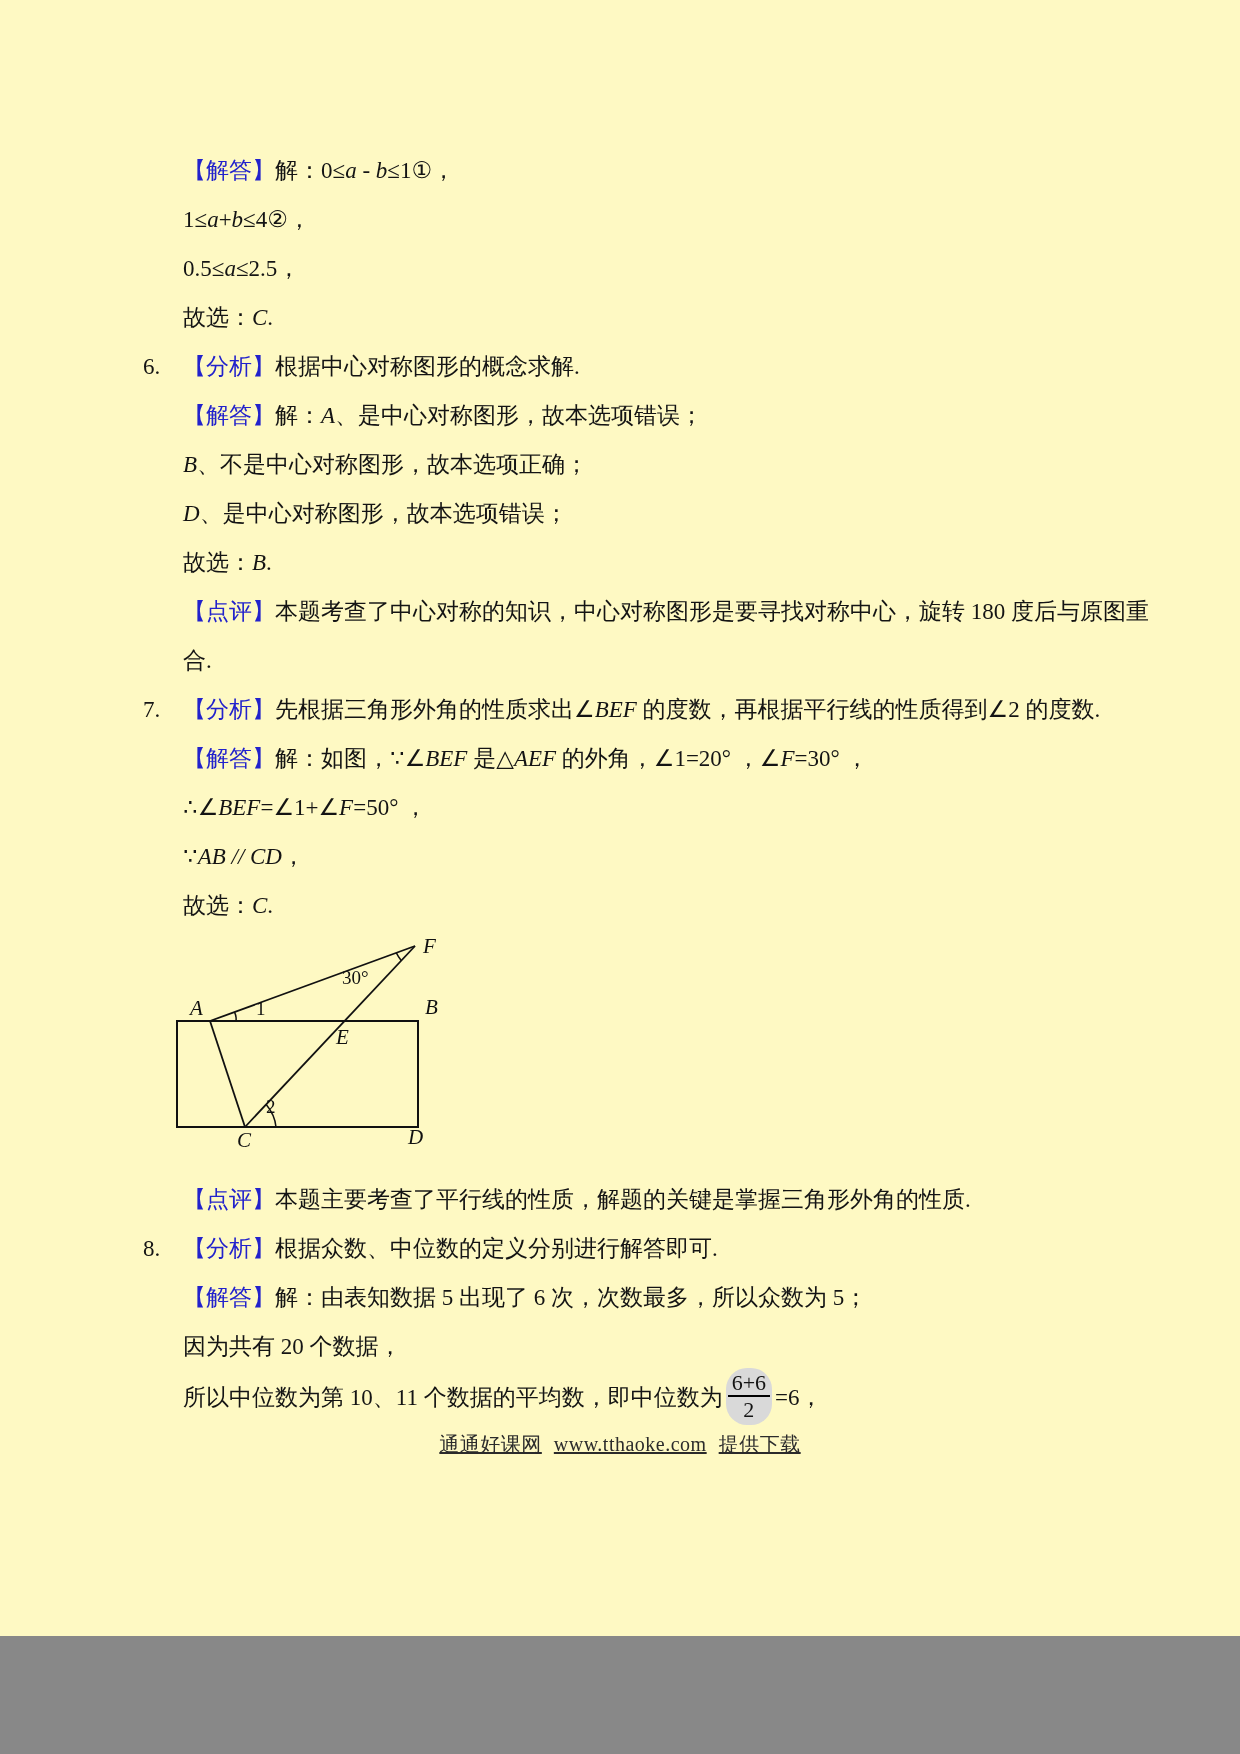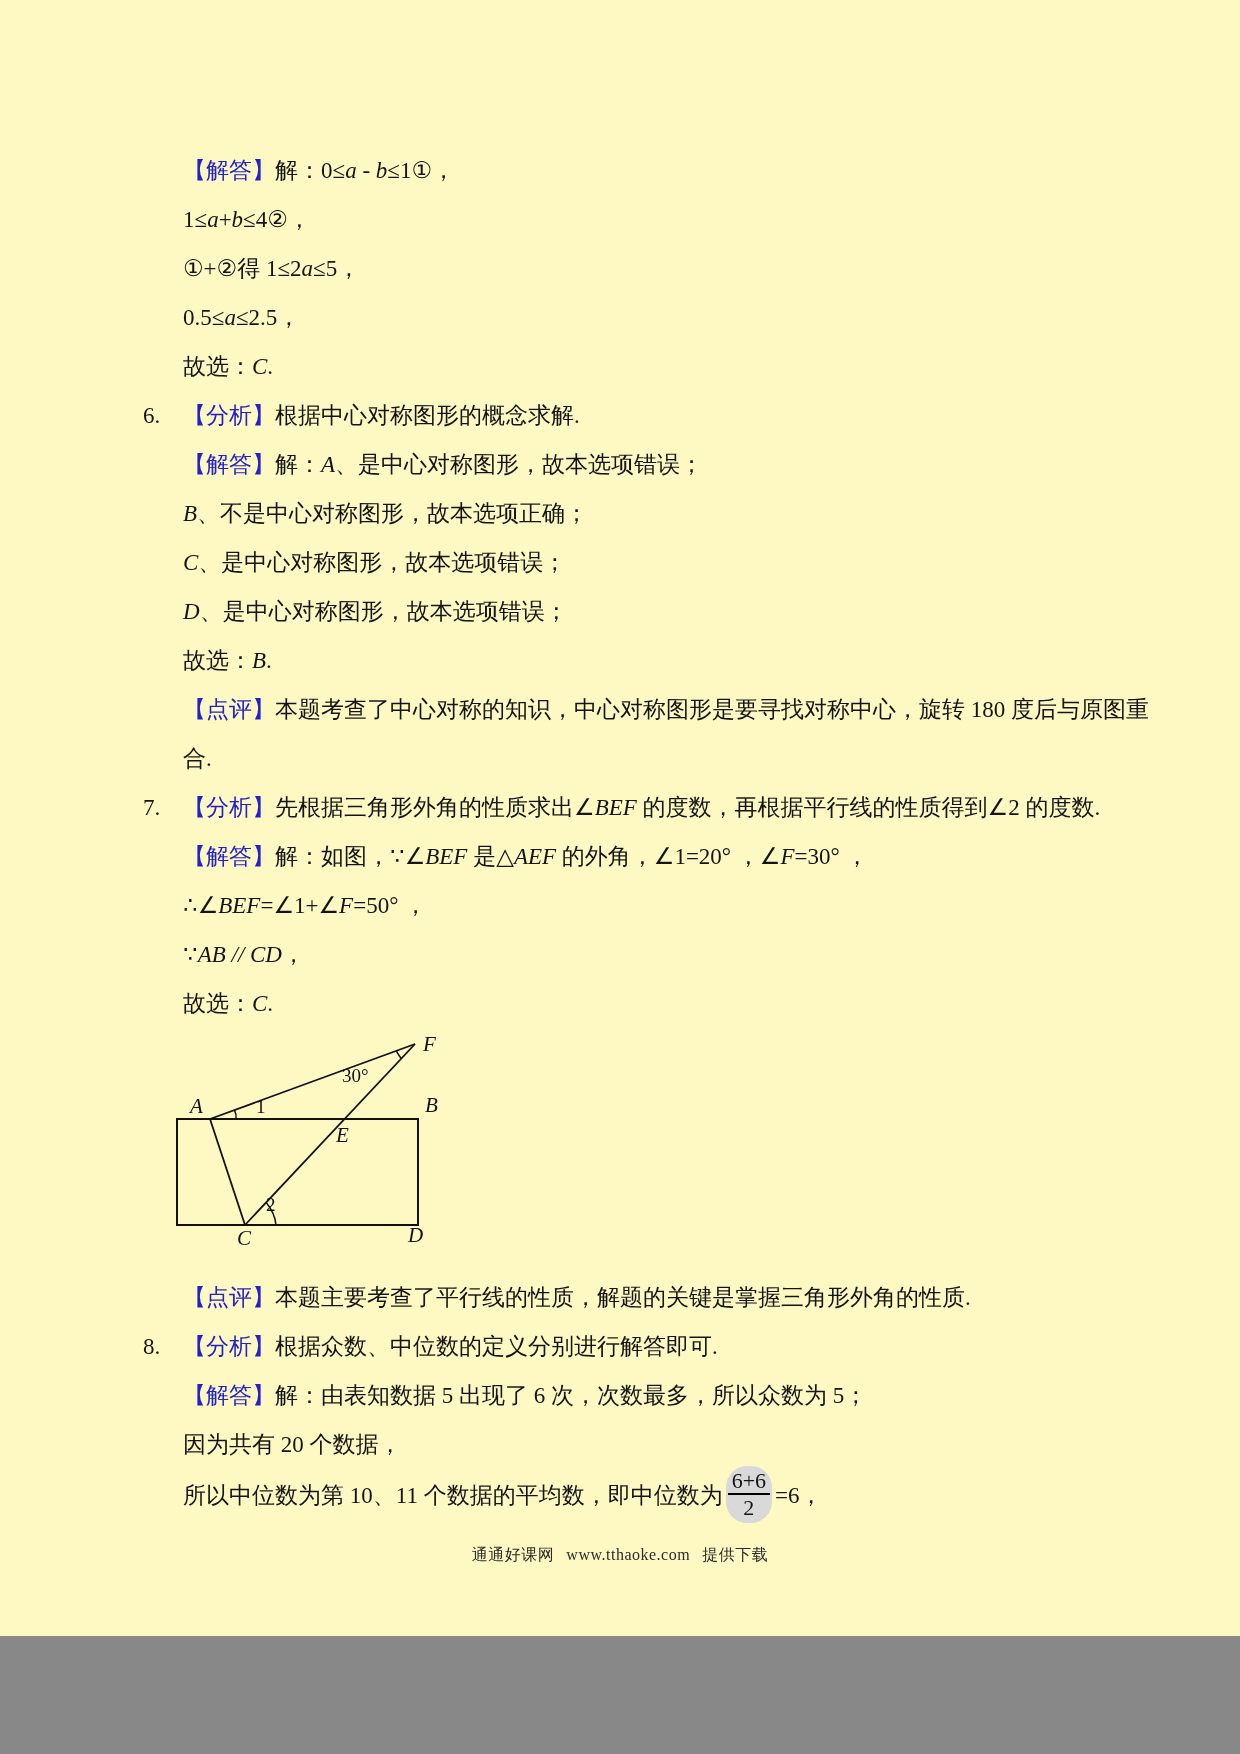--- a/index.html
+++ b/index.html
@@ -45,43 +45,42 @@
     width:330px;height:225px;
   }
   .figure-wrap svg{display:block;}
   svg text{
     font-family:"Liberation Serif",serif;
     font-size:20px;fill:#111;
   }
   svg text.vtx{font-style:italic;font-size:21px;}
   svg text.ang{font-style:normal;font-size:19px;}
   .footer{
-    margin-top:23px;
+    margin-top:10px;
     text-align:center;
-    font-size:16px;line-height:28px;
+    font-size:20px;line-height:28px;
     color:#2b2b2b;
     letter-spacing:0.5px;
+    text-decoration:underline;
   }
   .footer span{padding:0 6px;}
 </style>
 </head>
 <body>
 
 <div class="page">
 
   <div id="lines-before" class="lines">
       <div class="tline"><span class="lb">【解答】</span><span class="t">解：0≤</span><span class="it">a</span><span class="t"> - </span><span class="it">b</span><span class="t">≤1①，</span></div>
       <div class="tline"><span class="t">1≤</span><span class="it">a</span><span class="t">+</span><span class="it">b</span><span class="t">≤4②，</span></div>
-      <div class="tline"><span class="t">①+②得 1≤2</span><span class="it">a</span><span class="t">≤5，</span></div>
       <div class="tline"><span class="t">0.5≤</span><span class="it">a</span><span class="t">≤2.5，</span></div>
       <div class="tline"><span class="t">故选：</span><span class="it">C</span><span class="t">.</span></div>
       <div class="tline"><span class="num">6.</span><span class="lb">【分析】</span><span class="t">根据中心对称图形的概念求解.</span></div>
       <div class="tline"><span class="lb">【解答】</span><span class="t">解：</span><span class="it">A</span><span class="t">、是中心对称图形，故本选项错误；</span></div>
       <div class="tline"><span class="it">B</span><span class="t">、不是中心对称图形，故本选项正确；</span></div>
-      <div class="tline"><span class="it">C</span><span class="t">、是中心对称图形，故本选项错误；</span></div>
       <div class="tline"><span class="it">D</span><span class="t">、是中心对称图形，故本选项错误；</span></div>
       <div class="tline"><span class="t">故选：</span><span class="it">B</span><span class="t">.</span></div>
       <div class="tline"><span class="lb">【点评】</span><span class="t">本题考查了中心对称的知识，中心对称图形是要寻找对称中心，旋转 180 度后与原图重</span></div>
       <div class="tline"><span class="t">合.</span></div>
       <div class="tline"><span class="num">7.</span><span class="lb">【分析】</span><span class="t">先根据三角形外角的性质求出∠</span><span class="it">BEF</span><span class="t"> 的度数，再根据平行线的性质得到∠2 的度数.</span></div>
       <div class="tline"><span class="lb">【解答】</span><span class="t">解：如图，∵∠</span><span class="it">BEF</span><span class="t"> 是△</span><span class="it">AEF</span><span class="t"> 的外角，∠1=20° ，∠</span><span class="it">F</span><span class="t">=30° ，</span></div>
       <div class="tline"><span class="t">∴∠</span><span class="it">BEF</span><span class="t">=∠1+∠</span><span class="it">F</span><span class="t">=50° ，</span></div>
       <div class="tline"><span class="t">∵</span><span class="it">AB</span><span class="it"> // </span><span class="it">CD</span><span class="t">，</span></div>
       <div class="tline"><span class="t">故选：</span><span class="it">C</span><span class="t">.</span></div>
     </div>

